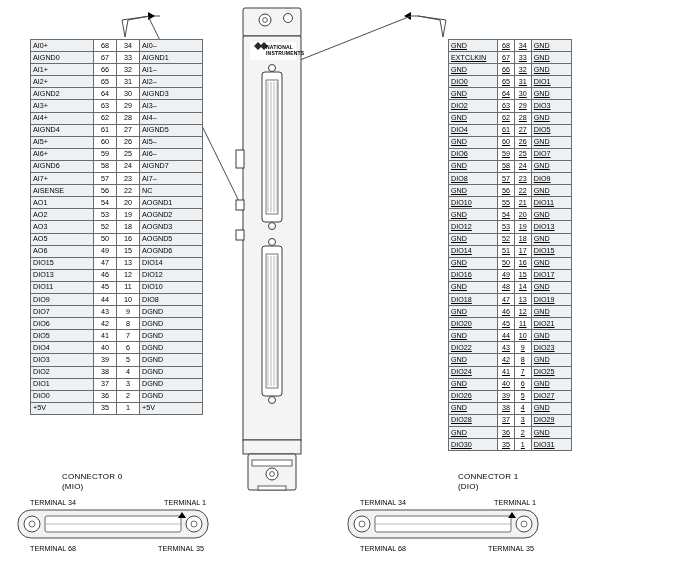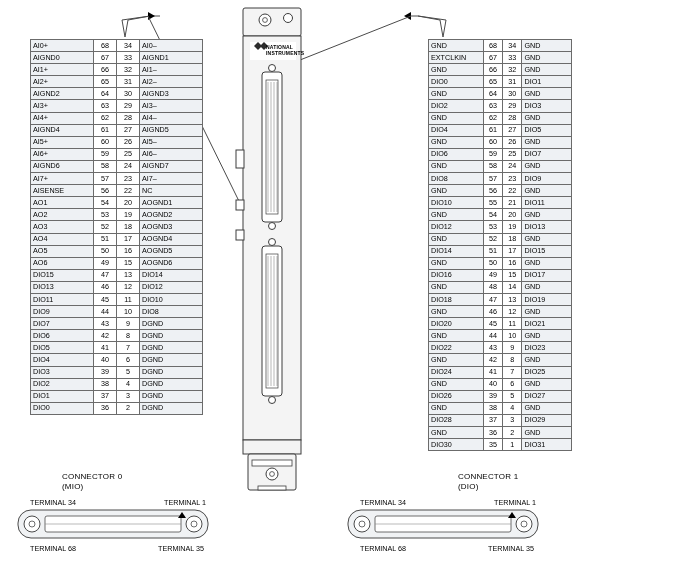--- a/index.html
+++ b/index.html
@@ -49,21 +49,21 @@
     text-align: center;
     background: #ffffff;
   }
   .c-right {
     width: 58px;
     text-align: left;
     background: #eef1f4;
   }
 
   #conn0-block { left: 30px; top: 39px; }
-  #conn1-block { left: 428px; top: 39px; }
+  #conn1-block { left: 448px; top: 39px; text-decoration: underline; }
 
   
   .caption {
     position: absolute;
     font-size: 8px;
     text-align: left;
     line-height: 10px;
     letter-spacing: 0.2px;
   }
   #conn0-caption { left: 62px; top: 472px; width: 110px; }
@@ -270,26 +270,20 @@
             <td class="c-n2">19</td>
             <td class="c-right">AOGND2</td>
           </tr>
           <tr>
             <td class="c-left">AO3</td>
             <td class="c-n1">52</td>
             <td class="c-n2">18</td>
             <td class="c-right">AOGND3</td>
           </tr>
           <tr>
-            <td class="c-left">AO4</td>
-            <td class="c-n1">51</td>
-            <td class="c-n2">17</td>
-            <td class="c-right">AOGND4</td>
-          </tr>
-          <tr>
             <td class="c-left">AO5</td>
             <td class="c-n1">50</td>
             <td class="c-n2">16</td>
             <td class="c-right">AOGND5</td>
           </tr>
           <tr>
             <td class="c-left">AO6</td>
             <td class="c-n1">49</td>
             <td class="c-n2">15</td>
             <td class="c-right">AOGND6</td>
@@ -358,20 +352,26 @@
             <td class="c-left">DIO1</td>
             <td class="c-n1">37</td>
             <td class="c-n2">3</td>
             <td class="c-right">DGND</td>
           </tr>
           <tr>
             <td class="c-left">DIO0</td>
             <td class="c-n1">36</td>
             <td class="c-n2">2</td>
             <td class="c-right">DGND</td>
+          </tr>
+          <tr>
+            <td class="c-left">+5V</td>
+            <td class="c-n1">35</td>
+            <td class="c-n2">1</td>
+            <td class="c-right">+5V</td>
           </tr>
         </tbody>
     </table>
   </div>
 
   <div class="pinblock" id="conn1-block">
     <table>
       <tbody>
           <tr>
             <td class="c-left">GND</td>

